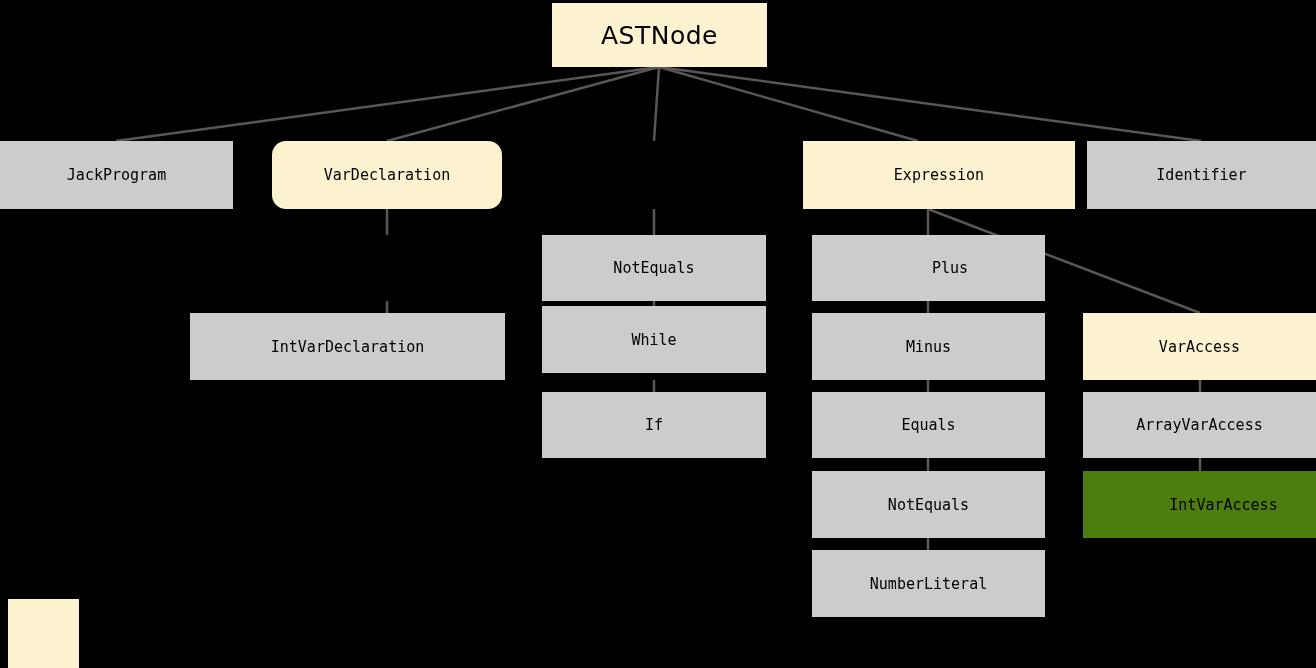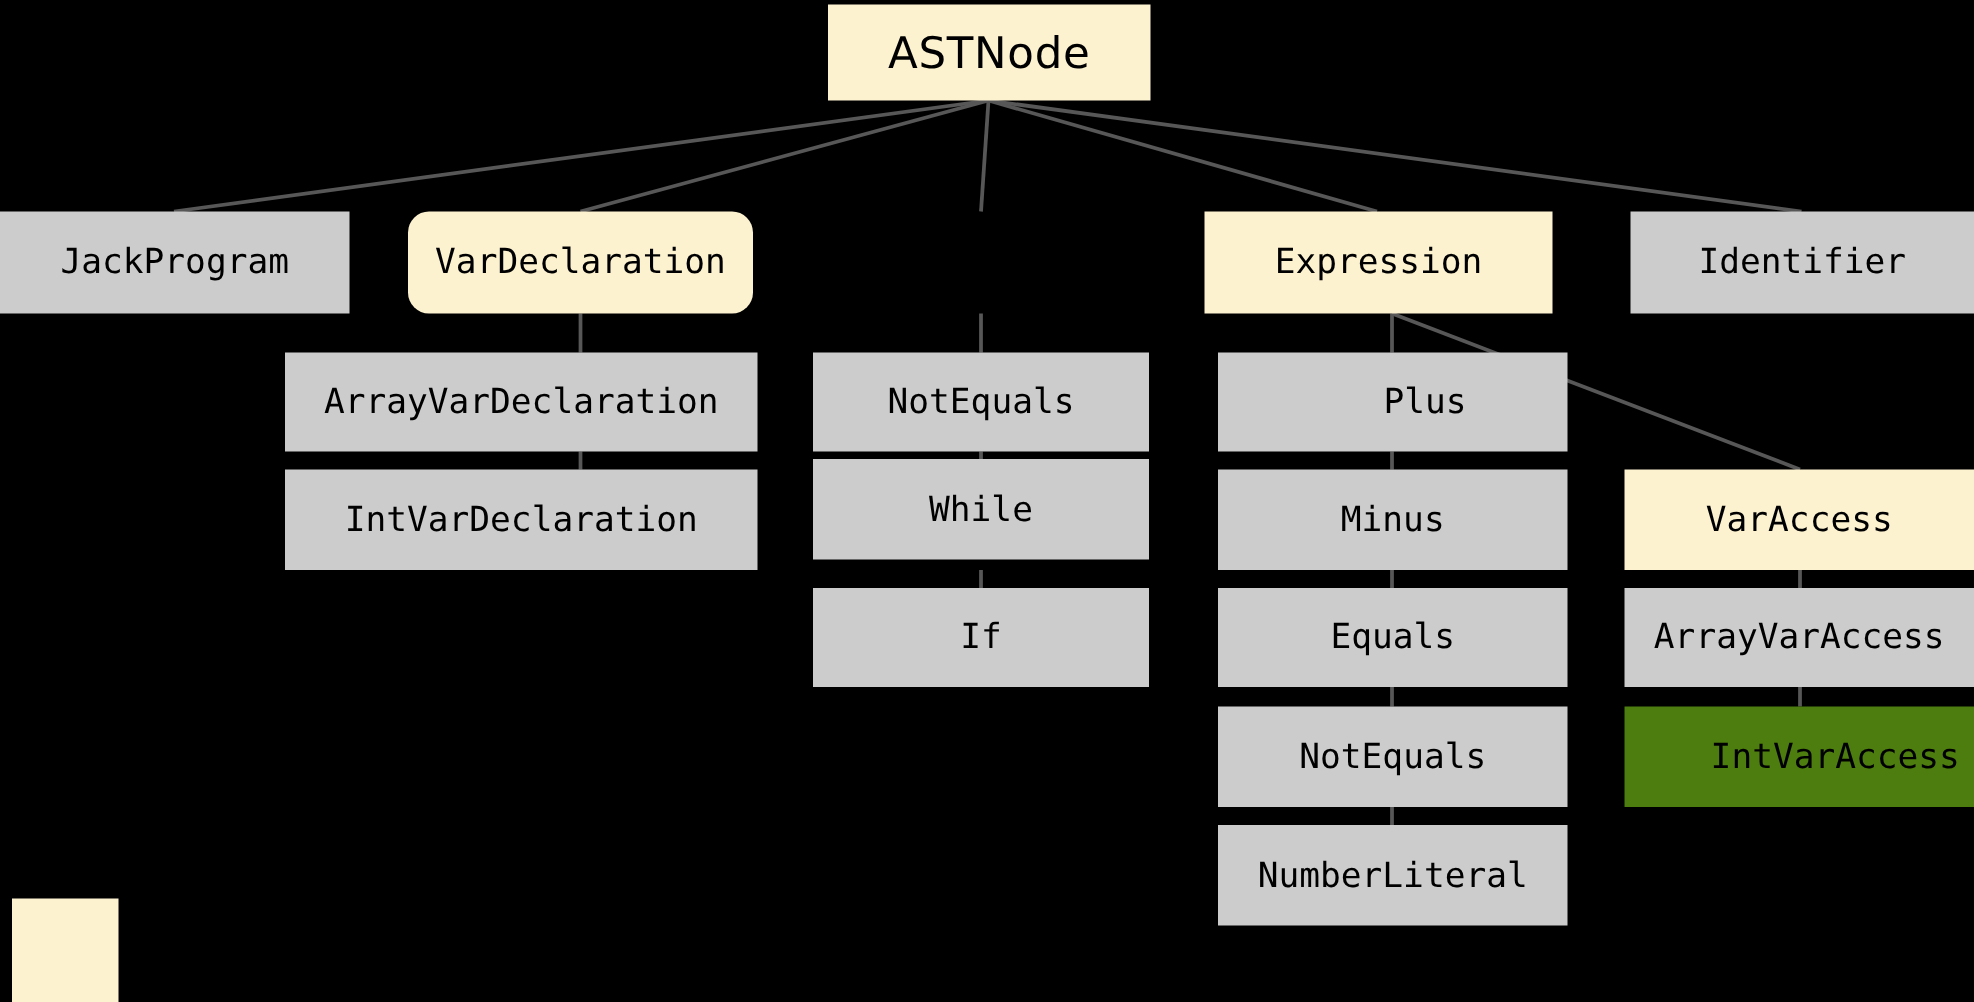--- a/index.html
+++ b/index.html
@@ -24,27 +24,27 @@
     height: 668px;
     z-index: 1;
   }
   .node {
     position: absolute;
     z-index: 2;
     display: flex;
     align-items: center;
     justify-content: center;
     box-sizing: border-box;
-    font-size: 23px;
+    font-size: 15px;
     color: #000000;
     white-space: nowrap;
   }
   .node.root {
     font-family: "DejaVu Sans", "Liberation Sans", sans-serif;
-    font-size: 29px;
+    font-size: 25px;
     letter-spacing: 0.5px;
   }
   .legend-swatch {
     position: absolute;
     z-index: 2;
   }
 </style>
 </head>
 <body>
 
@@ -72,28 +72,25 @@
   <div class="legend-swatch" id="legend-swatch" style="left: 8px; top: 599px; width: 71px; height: 69px; background: rgb(252, 242, 208);"></div>
 <div class="node abstract root" style="left: 552px; top: 3px; width: 215px; height: 64px; background: rgb(252, 242, 208); color: rgb(0, 0, 0);">
       <span>ASTNode</span>
     </div>
     <div class="node concrete" style="left: 0px; top: 141px; width: 233px; height: 68px; background: rgb(204, 204, 204); color: rgb(0, 0, 0);">
       <span>JackProgram</span>
     </div>
     <div class="node abstract" style="left: 272px; top: 141px; width: 230px; height: 68px; background: rgb(252, 242, 208); color: rgb(0, 0, 0); border-radius: 14px;">
       <span>VarDeclaration</span>
     </div>
-    <div class="node abstract" style="left: 803px; top: 141px; width: 232px; height: 68px; background: rgb(252, 242, 208); color: rgb(0, 0, 0);">
+    <div class="node abstract" style="left: 803px; top: 141px; width: 272px; height: 68px; background: rgb(252, 242, 208); color: rgb(0, 0, 0);">
       <span>Expression</span>
     </div>
     <div class="node concrete" style="left: 1087px; top: 141px; width: 229px; height: 68px; background: rgb(204, 204, 204); color: rgb(0, 0, 0);">
       <span>Identifier</span>
-    </div>
-    <div class="node concrete" style="left: 190px; top: 235px; width: 315px; height: 66px; background: rgb(204, 204, 204); color: rgb(0, 0, 0);">
-      <span>ArrayVarDeclaration</span>
     </div>
     <div class="node concrete" style="left: 190px; top: 313px; width: 315px; height: 67px; background: rgb(204, 204, 204); color: rgb(0, 0, 0);">
       <span>IntVarDeclaration</span>
     </div>
     <div class="node concrete" style="left: 542px; top: 235px; width: 224px; height: 66px; background: rgb(204, 204, 204); color: rgb(0, 0, 0);">
       <span>NotEquals</span>
     </div>
     <div class="node concrete" style="left: 542px; top: 306px; width: 224px; height: 67px; background: rgb(204, 204, 204); color: rgb(0, 0, 0);">
       <span>While</span>
     </div>

